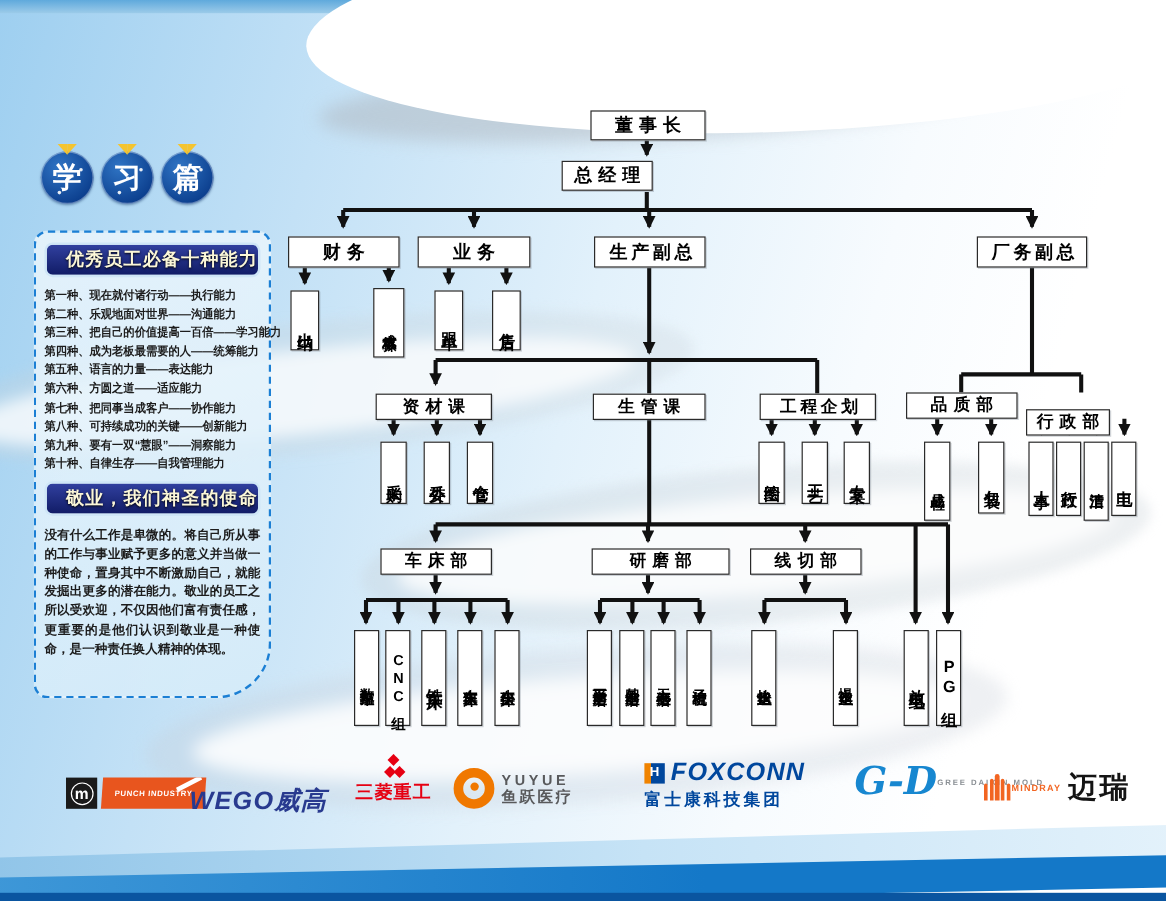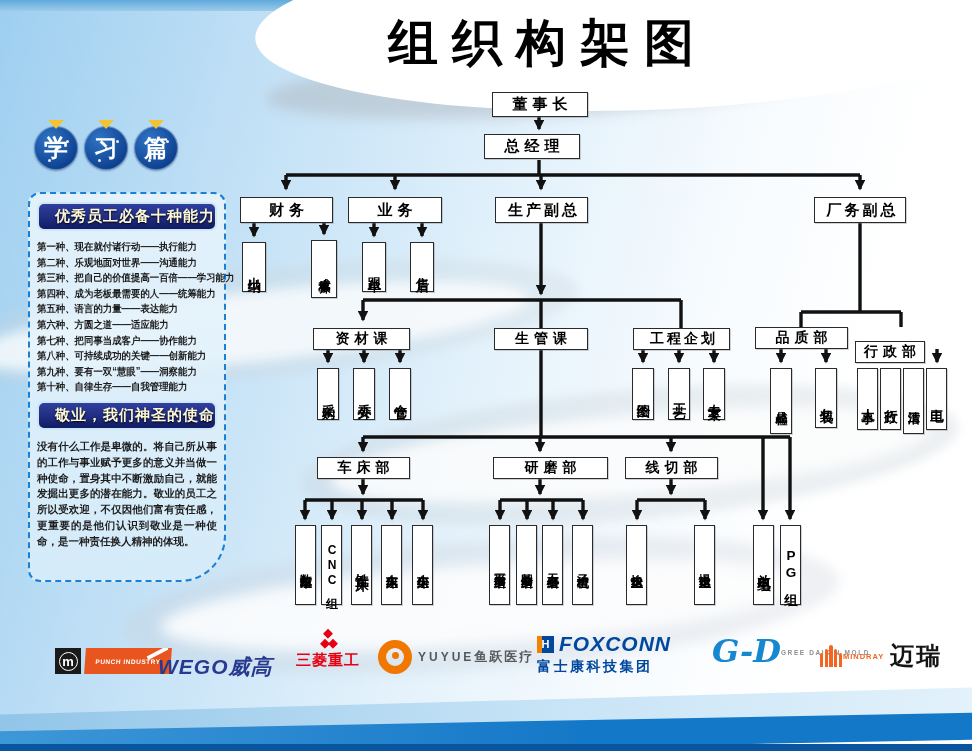--- a/index.html
+++ b/index.html
@@ -70,21 +70,21 @@
     display:flex;align-items:center;justify-content:center;overflow:hidden;}
   .punch-flag span{color:#fff;font-size:6.5px;font-weight:bold;letter-spacing:.5px;}
   .punch-flag::after{content:"";position:absolute;right:3px;top:3px;width:22px;height:4px;background:#fff;transform:rotate(-28deg);}
   .wego{color:#283a8f;font-size:21px;font-weight:bold;font-style:italic;letter-spacing:1px;}
   .mitsu{flex-direction:column;gap:0;align-items:center;}
   .mitsu .dia{color:#e60012;font-size:13px;line-height:10px;}
   .mitsu .dia2{letter-spacing:-2px;}
   .mitsu-txt{color:#e60012;font-size:15px;font-weight:bold;margin-top:3px;letter-spacing:1px;}
   .yy-ring{width:34px;height:34px;border:8px solid #f07800;border-radius:50%;box-sizing:border-box;position:relative;}
   .yy-ring::after{content:"";position:absolute;left:6px;top:4px;width:7px;height:7px;background:#f07800;border-radius:50%;}
-  .yy-txt{display:flex;flex-direction:row;line-height:14px;}
+  .yy-txt{display:flex;flex-direction:column;line-height:14px;}
   .yy-en{color:#58595b;font-size:12px;font-weight:bold;letter-spacing:3px;}
   .yy-cn{color:#58595b;font-size:13px;font-weight:bold;letter-spacing:2px;}
   .fox{flex-direction:column;align-items:flex-start;gap:2px;}
   .fox-row{display:flex;align-items:center;gap:5px;}
   .fox-icon{width:17px;height:17px;background:linear-gradient(90deg,#f08300 32%,#00479d 32%);color:#fff;
     font-size:11px;font-weight:bold;display:flex;align-items:center;justify-content:center;}
   .fox-en{color:#00479d;font-size:21px;font-weight:bold;font-style:italic;letter-spacing:1px;}
   .fox-cn{color:#00479d;font-size:14px;font-weight:bold;letter-spacing:2.5px;text-align:right;}
   .gd{flex-direction:row;gap:0;align-items:center;}
   .gd-en{color:#1787d0;font-size:32px;font-weight:bold;font-style:italic;line-height:30px;font-family:"DejaVu Serif",serif;}
@@ -106,21 +106,20 @@
   <div class="sw sw-title-shadow"></div>
   <div class="sw sw-title"></div>
   <div class="sw sw-title2"></div>
   <div class="sw sw1"></div>
   <div class="sw sw1b"></div>
   <div class="sw sw2"></div>
   <div class="sw sw2b"></div>
   <div class="sw sw3"></div>
   <div class="sw sw3b"></div>
 
-  <div class="title">组织构架图</div>
 
   <div class="badges">
     <div class="badge">
         <div class="bow"></div>
         <i></i>
         <i></i>
         <i></i>
         <span>学</span>
       </div>
     <div class="badge">
@@ -217,21 +216,21 @@
       <path d="M781 349 V362" marker-end="url(#arr)"></path>
       <path d="M826 349 V362" marker-end="url(#arr)"></path>
       <path d="M868 349 V362" marker-end="url(#arr)"></path>
       <path d="M891 349 V362" marker-end="url(#arr)"></path>
       <path d="M914 349 V362" marker-end="url(#arr)"></path>
       <path d="M937 349 V362" marker-end="url(#arr)"></path>
     </g>
   </svg>
 
   <div class="box" style="left:492px;top:92px;width:96px;height:25px">董事长</div>
-  <div class="box" style="left:484px;top:134px;width:96px;height:25px">总经理</div>
+  <div class="box" style="left:468px;top:134px;width:76px;height:25px">总经理</div>
   <div class="box" style="left:240px;top:197px;width:93px;height:26px">财务</div>
   <div class="box" style="left:348px;top:197px;width:94px;height:26px">业务</div>
   <div class="box" style="left:495px;top:197px;width:93px;height:26px;letter-spacing:3px">生产副总</div>
   <div class="box" style="left:814px;top:197px;width:92px;height:26px;letter-spacing:3px">厂务副总</div>
 
   <div class="vbox" style="left:242px;top:242px;width:24px;height:50px">出纳</div>
   <div class="vbox small" style="left:311px;top:240px;width:26px;height:58px">成本核算</div>
   <div class="vbox" style="left:362px;top:242px;width:24px;height:50px">跟单</div>
   <div class="vbox" style="left:410px;top:242px;width:24px;height:50px">售后</div>
 

